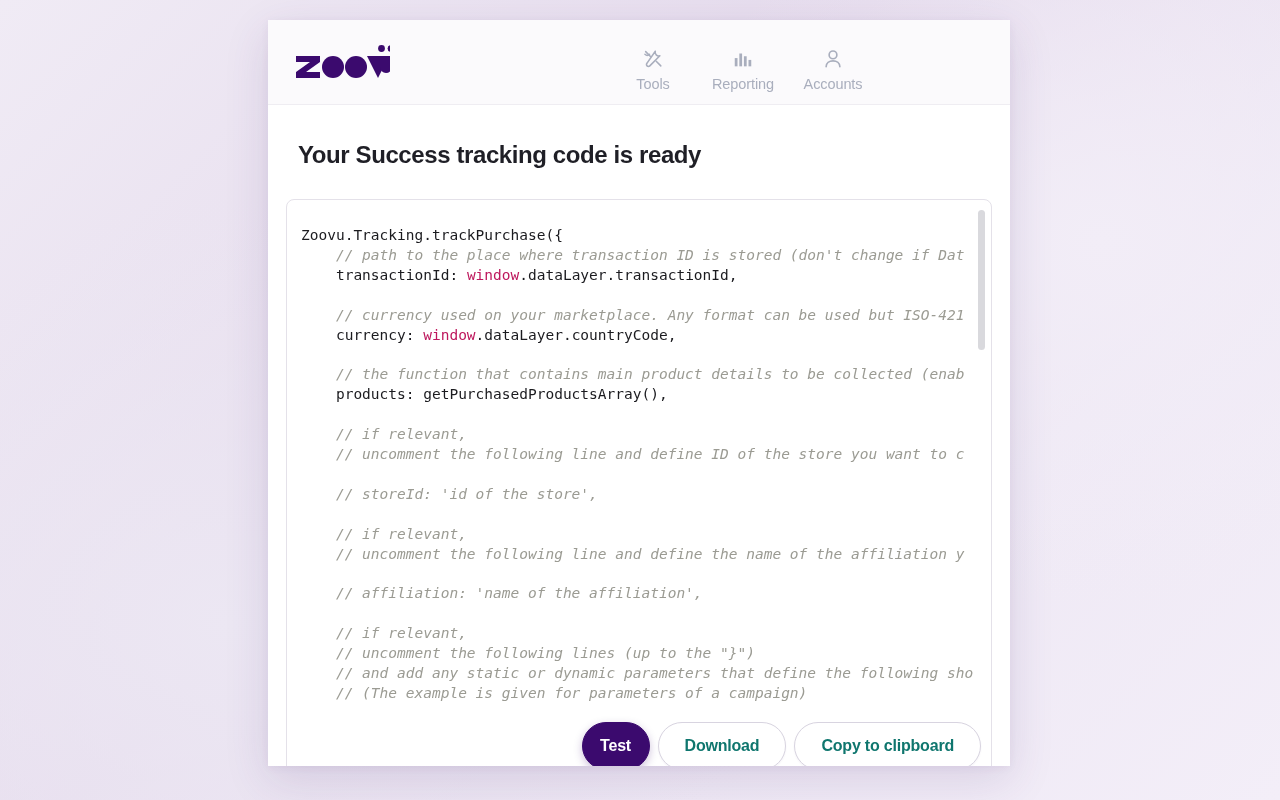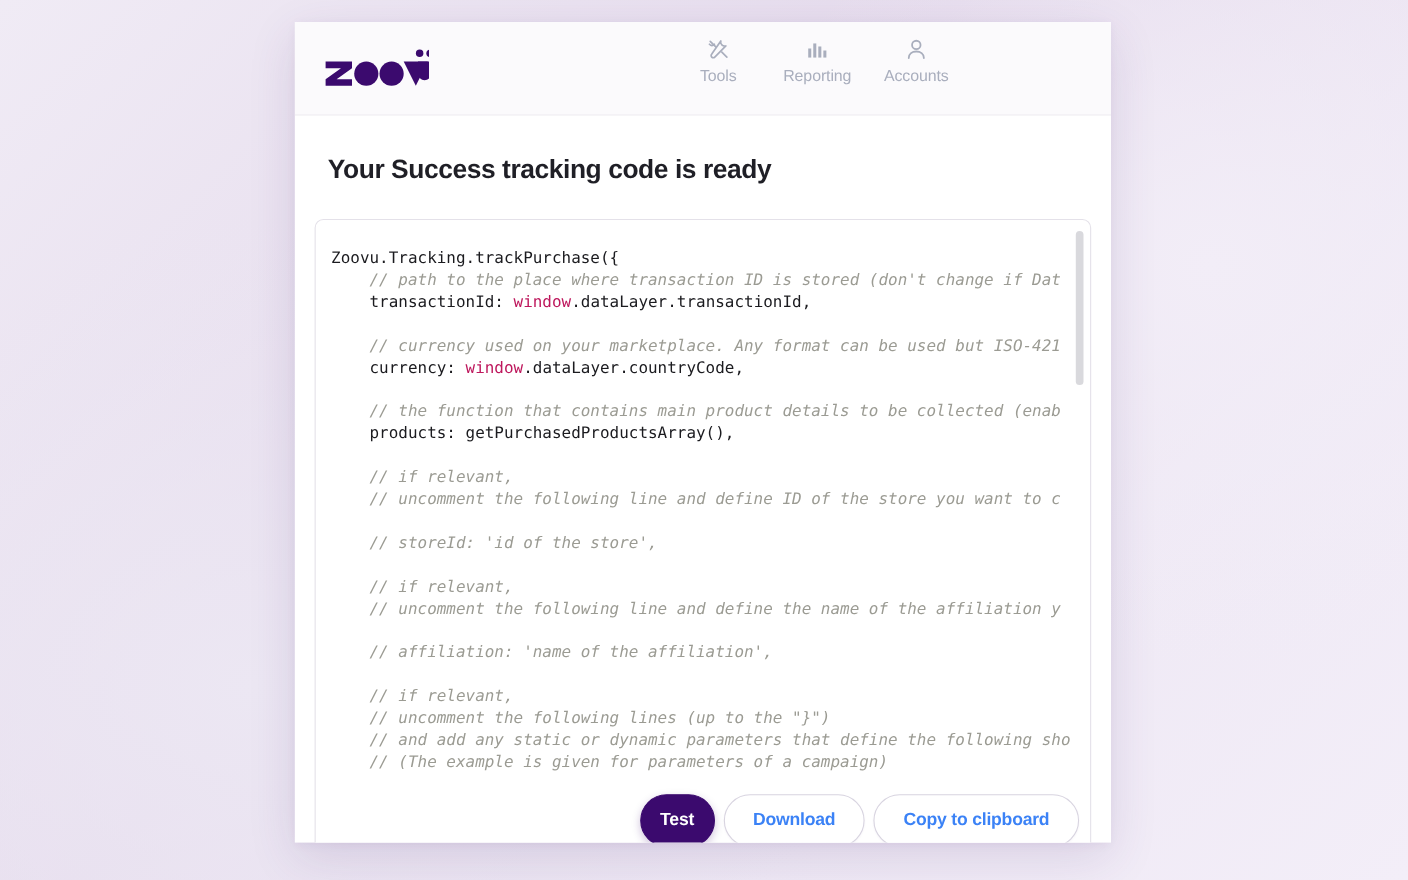--- a/index.html
+++ b/index.html
@@ -51,21 +51,21 @@
     position: absolute;
     left: 340px;
     top: 0;
     height: 84px;
     display: flex;
     align-items: flex-start;
     gap: 0px;
   }
   .nav-item {
     width: 90px;
-    padding-top: 10px;
+    padding-top: 24px;
     height: 84px;
     box-sizing: border-box;
     display: flex;
     flex-direction: column;
     align-items: center;
     cursor: pointer;
     position: relative;
   }
   .nav-item .nav-icon {
     height: 30px;
@@ -171,21 +171,21 @@
     right: 10px;
     bottom: 16px;
     display: flex;
     align-items: center;
     gap: 8px;
     z-index: 5;
   }
   .btn {
     border: 1px solid #d8d4e0;
     background: #ffffff;
-    color: #3b82f6;
+    color: #0f766e;
     font-family: "Liberation Sans", sans-serif;
     font-size: 16px;
     font-weight: bold;
     letter-spacing: -0.2px;
     border-radius: 26px;
     height: 48px;
     padding: 0 26px;
     cursor: pointer;
     box-shadow: 0 1px 2px rgba(70,40,110,0.05);
     display: flex;

